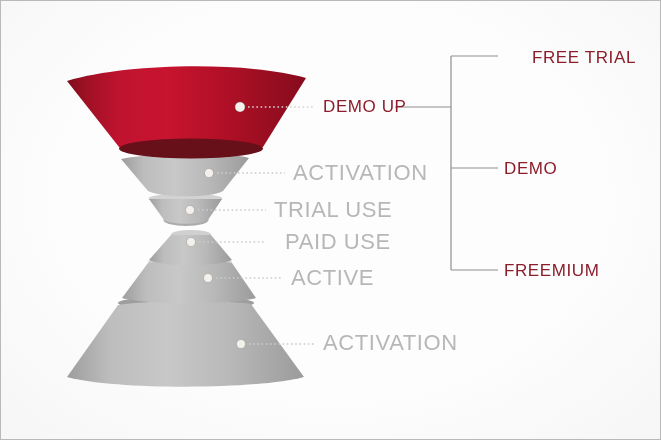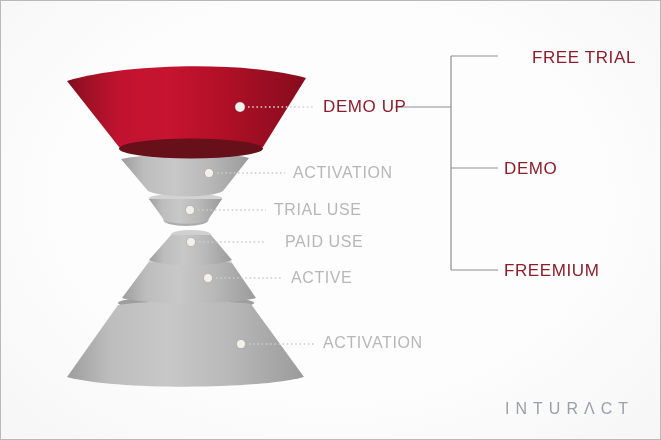--- a/index.html
+++ b/index.html
@@ -7,21 +7,21 @@
     position:relative;width:659px;height:438px;margin:0;
     background:radial-gradient(ellipse at 50% 45%, #fdfdfd 55%, #f6f6f6 100%);
     border:1px solid #b9b9b9;overflow:hidden;
   }
   svg{position:absolute;left:0;top:0;}
   .lbl{
     position:absolute;transform:translateY(-50%);
     white-space:nowrap;letter-spacing:0.6px;line-height:1;
     -webkit-user-select:none;user-select:none;
   }
-  .lbl.gray{color:#b7b7b7;font-size:16px;text-align:right;}
+  .lbl.gray{color:#b7b7b7;font-size:22px;text-align:right;}
   .lbl.maroon{color:#8c1d2b;font-size:16px;}
   .lbl.maroon.big{font-size:17px;}
   .logo{
     position:absolute;transform:translateY(-50%);
     color:#99a0a7;font-size:16px;letter-spacing:6px;font-weight:400;
     white-space:nowrap;
   }
 </style>
 </head>
 <body>
@@ -91,15 +91,14 @@
   <div class="lbl gray" style="left:292px;top:172px;">ACTIVATION</div>
   <div class="lbl gray" style="left:273px;top:209px;">TRIAL USE</div>
   <div class="lbl gray" style="left:284px;top:241px;">PAID USE</div>
   <div class="lbl gray" style="left:290px;top:277px;">ACTIVE</div>
   <div class="lbl gray" style="left:322px;top:342px;">ACTIVATION</div>
 
   <div class="lbl maroon big" style="left:503px;top:56px;margin-left:28px;">FREE TRIAL</div>
   <div class="lbl maroon big" style="left:503px;top:167px;">DEMO</div>
   <div class="lbl maroon big" style="left:503px;top:269px;">FREEMIUM</div>
 
-  <div class="logo" style="right:26px;top:408px;">INTURΛCT</div>
 
 </div>
 
 </body></html>

